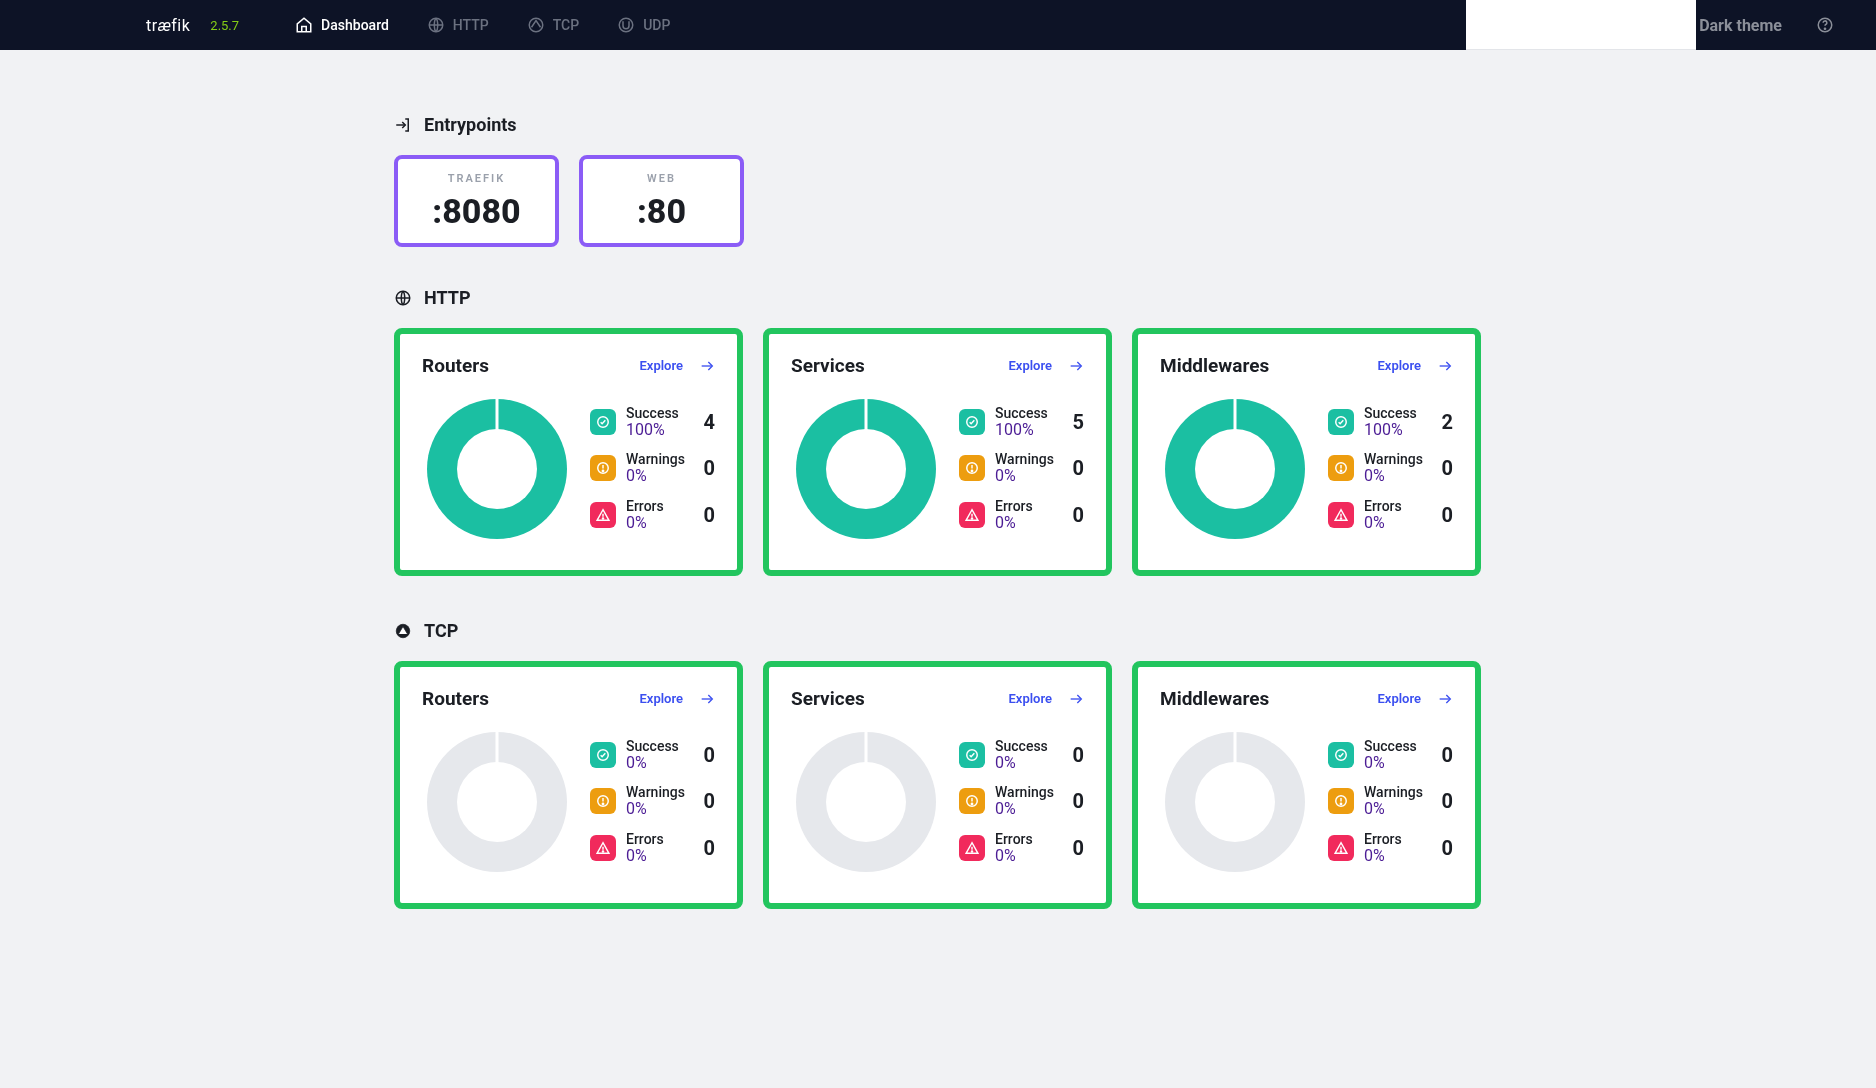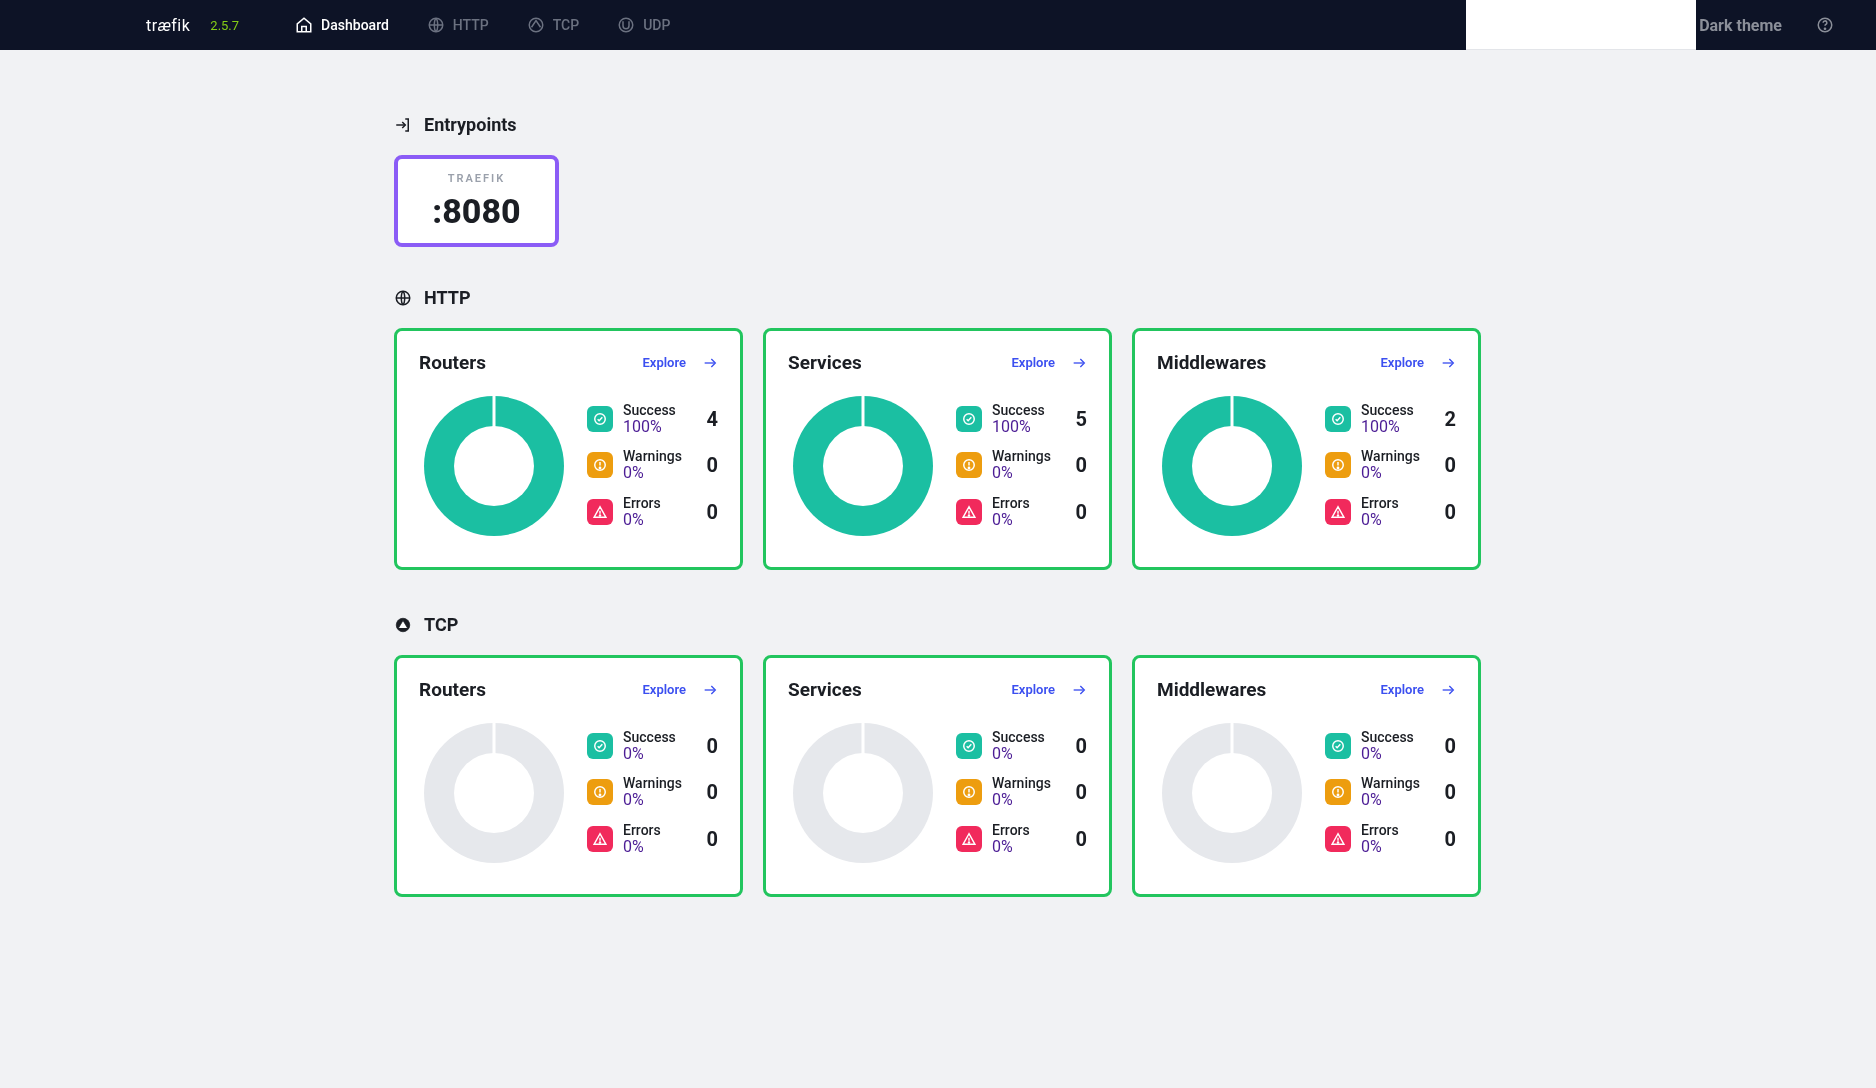--- a/index.html
+++ b/index.html
@@ -64,21 +64,21 @@
   .entry-row { display: flex; gap: 20px; margin-bottom: 40px; }
   .entry-card {
     background: #fff; border: 4px solid #8b5cf6; border-radius: 8px;
     width: 165px; height: 92px;
     display: flex; flex-direction: column; align-items: center; justify-content: center;
   }
   .entry-name { font-size: 11px; letter-spacing: 2px; color: #9aa0ab; font-weight: 600; text-transform: uppercase; }
   .entry-port { font-size: 34px; font-weight: 800; color: #1b1e24; margin-top: 6px; }
   .cards-row { display: flex; gap: 20px; margin-bottom: 44px; }
   .card {
-    background: #fff; border: 3px solid #22c55e; border-radius: 8px;
+    background: #fff; border: 6px solid #22c55e; border-radius: 8px;
     width: 349px; padding: 20px 22px 24px;
   }
   .card-head { display: flex; align-items: center; justify-content: space-between; margin-bottom: 14px; }
   .card-title { font-size: 19px; font-weight: 700; color: #1b1e24; }
   .explore { display: flex; align-items: center; gap: 16px; color: #3b4ff0; font-size: 13px; font-weight: 600; cursor: pointer; }
   .card-body { display: flex; align-items: center; gap: 18px; }
   .donut-wrap { width: 150px; height: 155px; display:flex; align-items:center; justify-content:center; }
   .legend { flex: 1; display: flex; flex-direction: column; gap: 12px; }
   .legend-row { display: flex; align-items: center; }
   .legend-icon {
@@ -171,20 +171,24 @@
           <path d="M3 12h12"></path>
           <path d="M11 8l4 4-4 4"></path>
         </svg>
     </span>
     <span>Entrypoints</span>
   </div>
   <div class="entry-row">
     <div class="entry-card">
       <div class="entry-name">TRAEFIK</div>
       <div class="entry-port">:8080</div>
+    </div>
+    <div class="entry-card">
+      <div class="entry-name">WEB</div>
+      <div class="entry-port">:80</div>
     </div>
   </div>
 
   <div class="section-head">
     <span>
       <svg width="18" height="18" viewBox="0 0 24 24" fill="none" stroke-width="2">
           <circle cx="12" cy="12" r="9"></circle>
           <path d="M3 12h18M12 3c3 3 3 15 0 18M12 3c-3 3-3 15 0 18"></path>
         </svg>
     </span>

